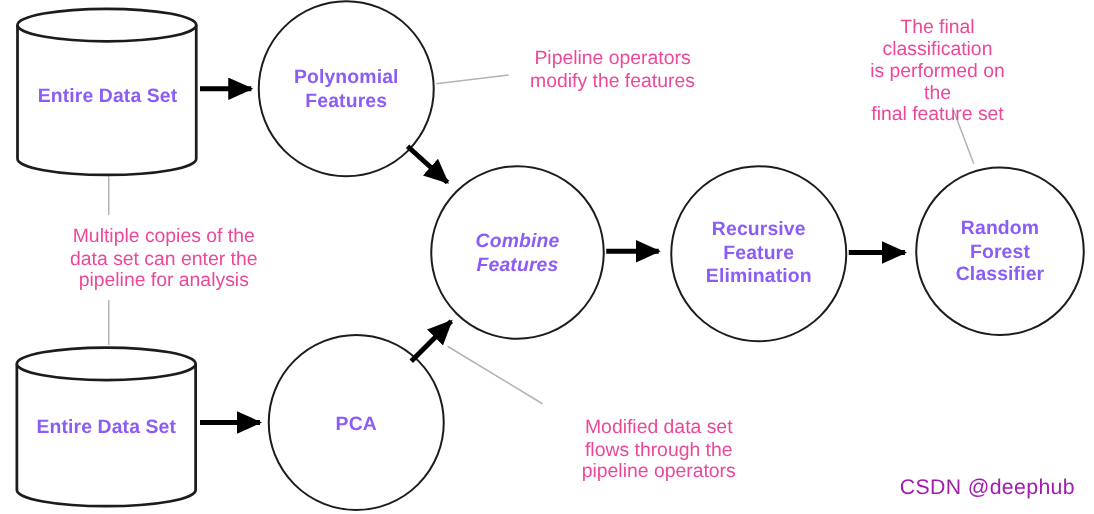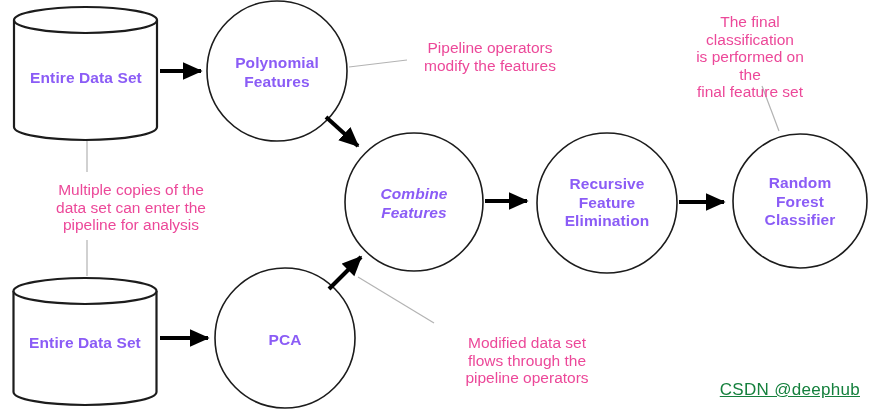--- a/index.html
+++ b/index.html
@@ -28,24 +28,23 @@
     color:#ec4899;
     font-size:15.5px;
     line-height:17.5px;
     text-align:center;
     white-space:pre-line;
   }
   .watermark{
     position:absolute;
     right:15px;
     top:380px;
-    color:#15803d;
+    color:#a21caf;
     font-size:17px;
     letter-spacing:.3px;
-    text-decoration:underline;
   }
   .shape{fill:#ffffff;stroke:#1c1c1c;}
   .circle{stroke-width:1.6;}
   .cyl{stroke-width:2.2;}
   .arrow{stroke:#000;stroke-width:4;fill:none;}
   .leader{stroke:#b3b3b3;stroke-width:1.2;fill:none;}
 </style>
 </head>
 <body>
 

